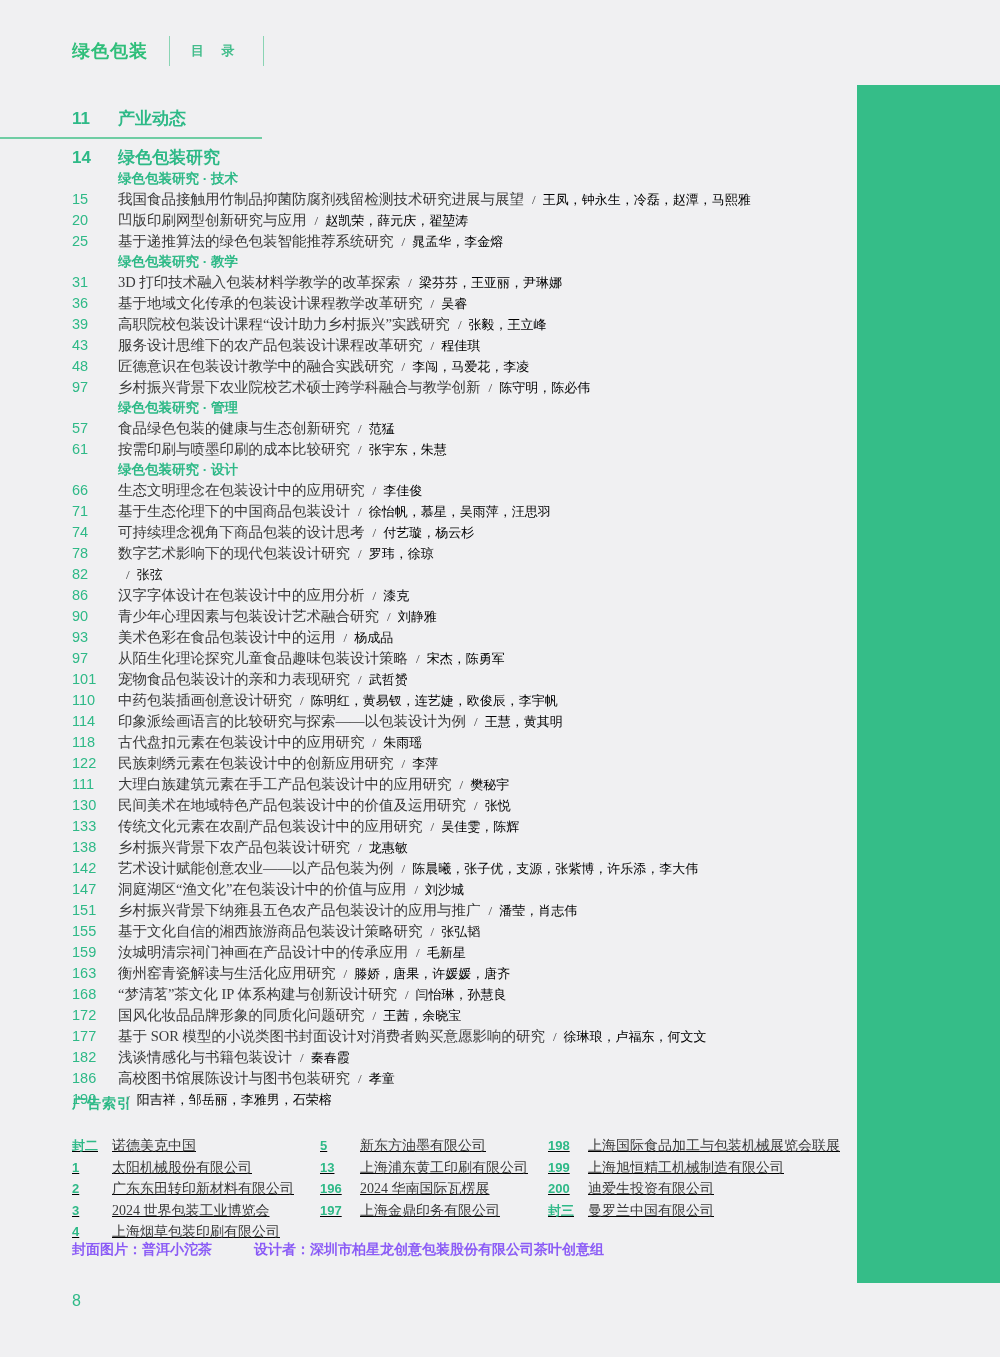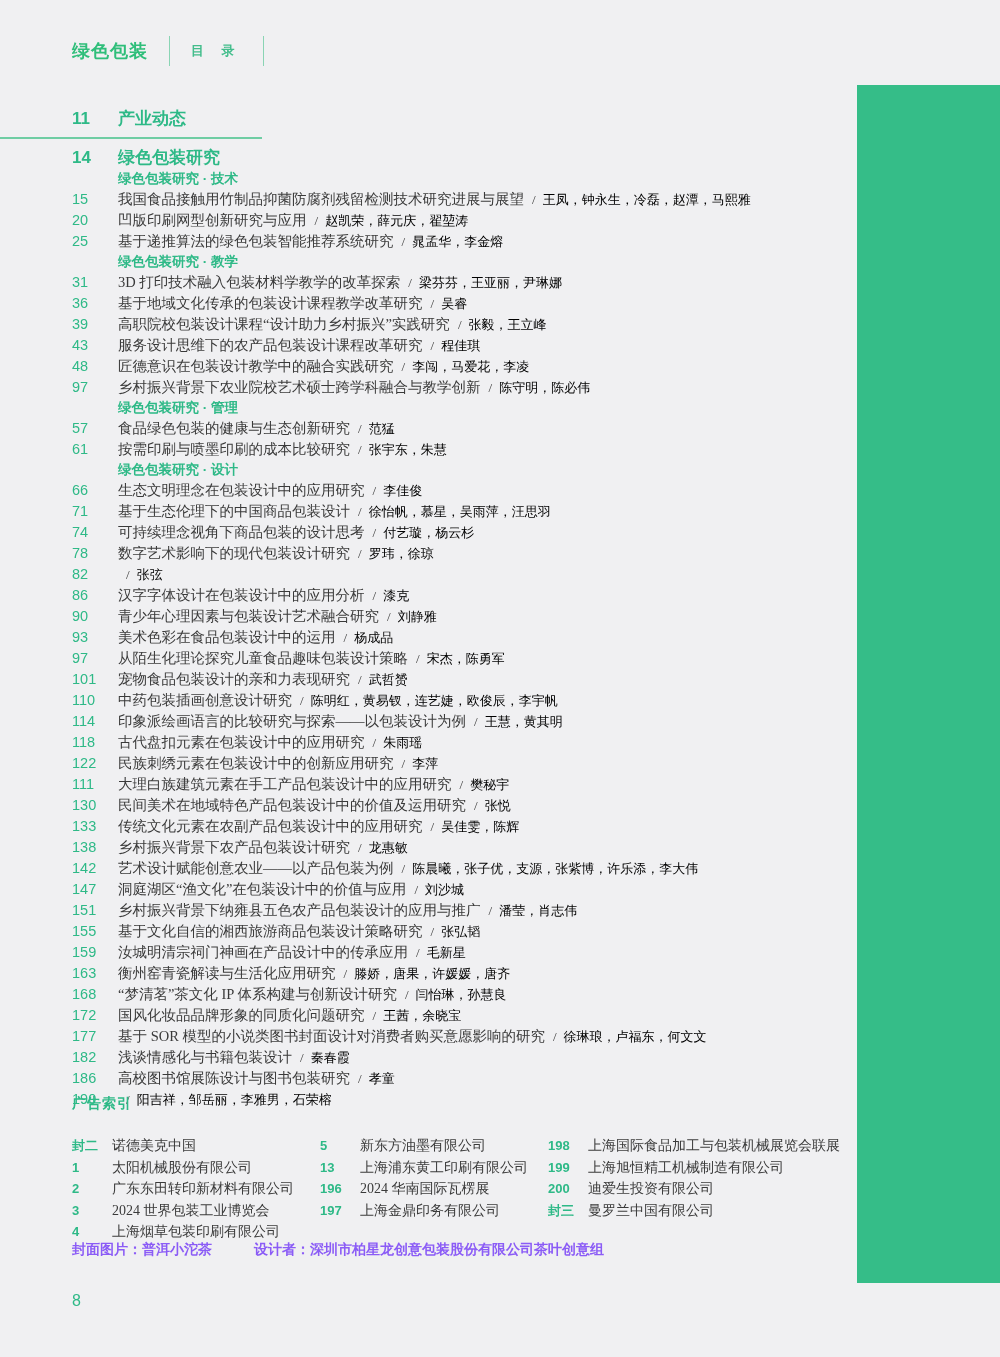--- a/index.html
+++ b/index.html
@@ -30,21 +30,21 @@
   .entry-row{display:flex;align-items:baseline;line-height:20px;white-space:nowrap;}
   .entry-num{width:46px;flex:none;font-size:14.5px;color:#2eb987;}
   .entry-title{font-family:"Liberation Serif", serif;font-size:14.5px;color:#3a3a3a;}
   .entry-sep{font-family:"Liberation Serif", serif;font-size:13px;color:#3a3a3a;margin:0 7px 0 8px;}
   .entry-authors{font-family:"Liberation Serif", serif;font-size:13px;color:#000000;}
 
   
   .ads{position:absolute;left:72px;top:1093px;width:790px;}
   .ads-title{font-size:14px;font-weight:bold;color:#2eb987;line-height:20px;margin-bottom:22px;letter-spacing:1px;}
   .ads-cols{display:flex;}
-  .ads-col{flex:none;}
+  .ads-col{flex:none;text-decoration:underline;}
   .ads-col.c1{width:248px;}
   .ads-col.c2{width:228px;}
   .ads-col.c3{width:300px;}
   .ad-row{display:flex;align-items:baseline;line-height:21.5px;white-space:nowrap;}
   .ad-num{width:40px;flex:none;font-size:13px;color:#2eb987;font-weight:bold;}
   .ad-name{font-family:"Liberation Serif", serif;font-size:14px;color:#3a3a3a;text-align:right;}
 
   
   .cover-line{position:absolute;left:72px;top:1241px;display:flex;gap:42px;white-space:nowrap;}
   .cover-line span{font-size:14px;font-weight:bold;color:#8b5cf6;}

